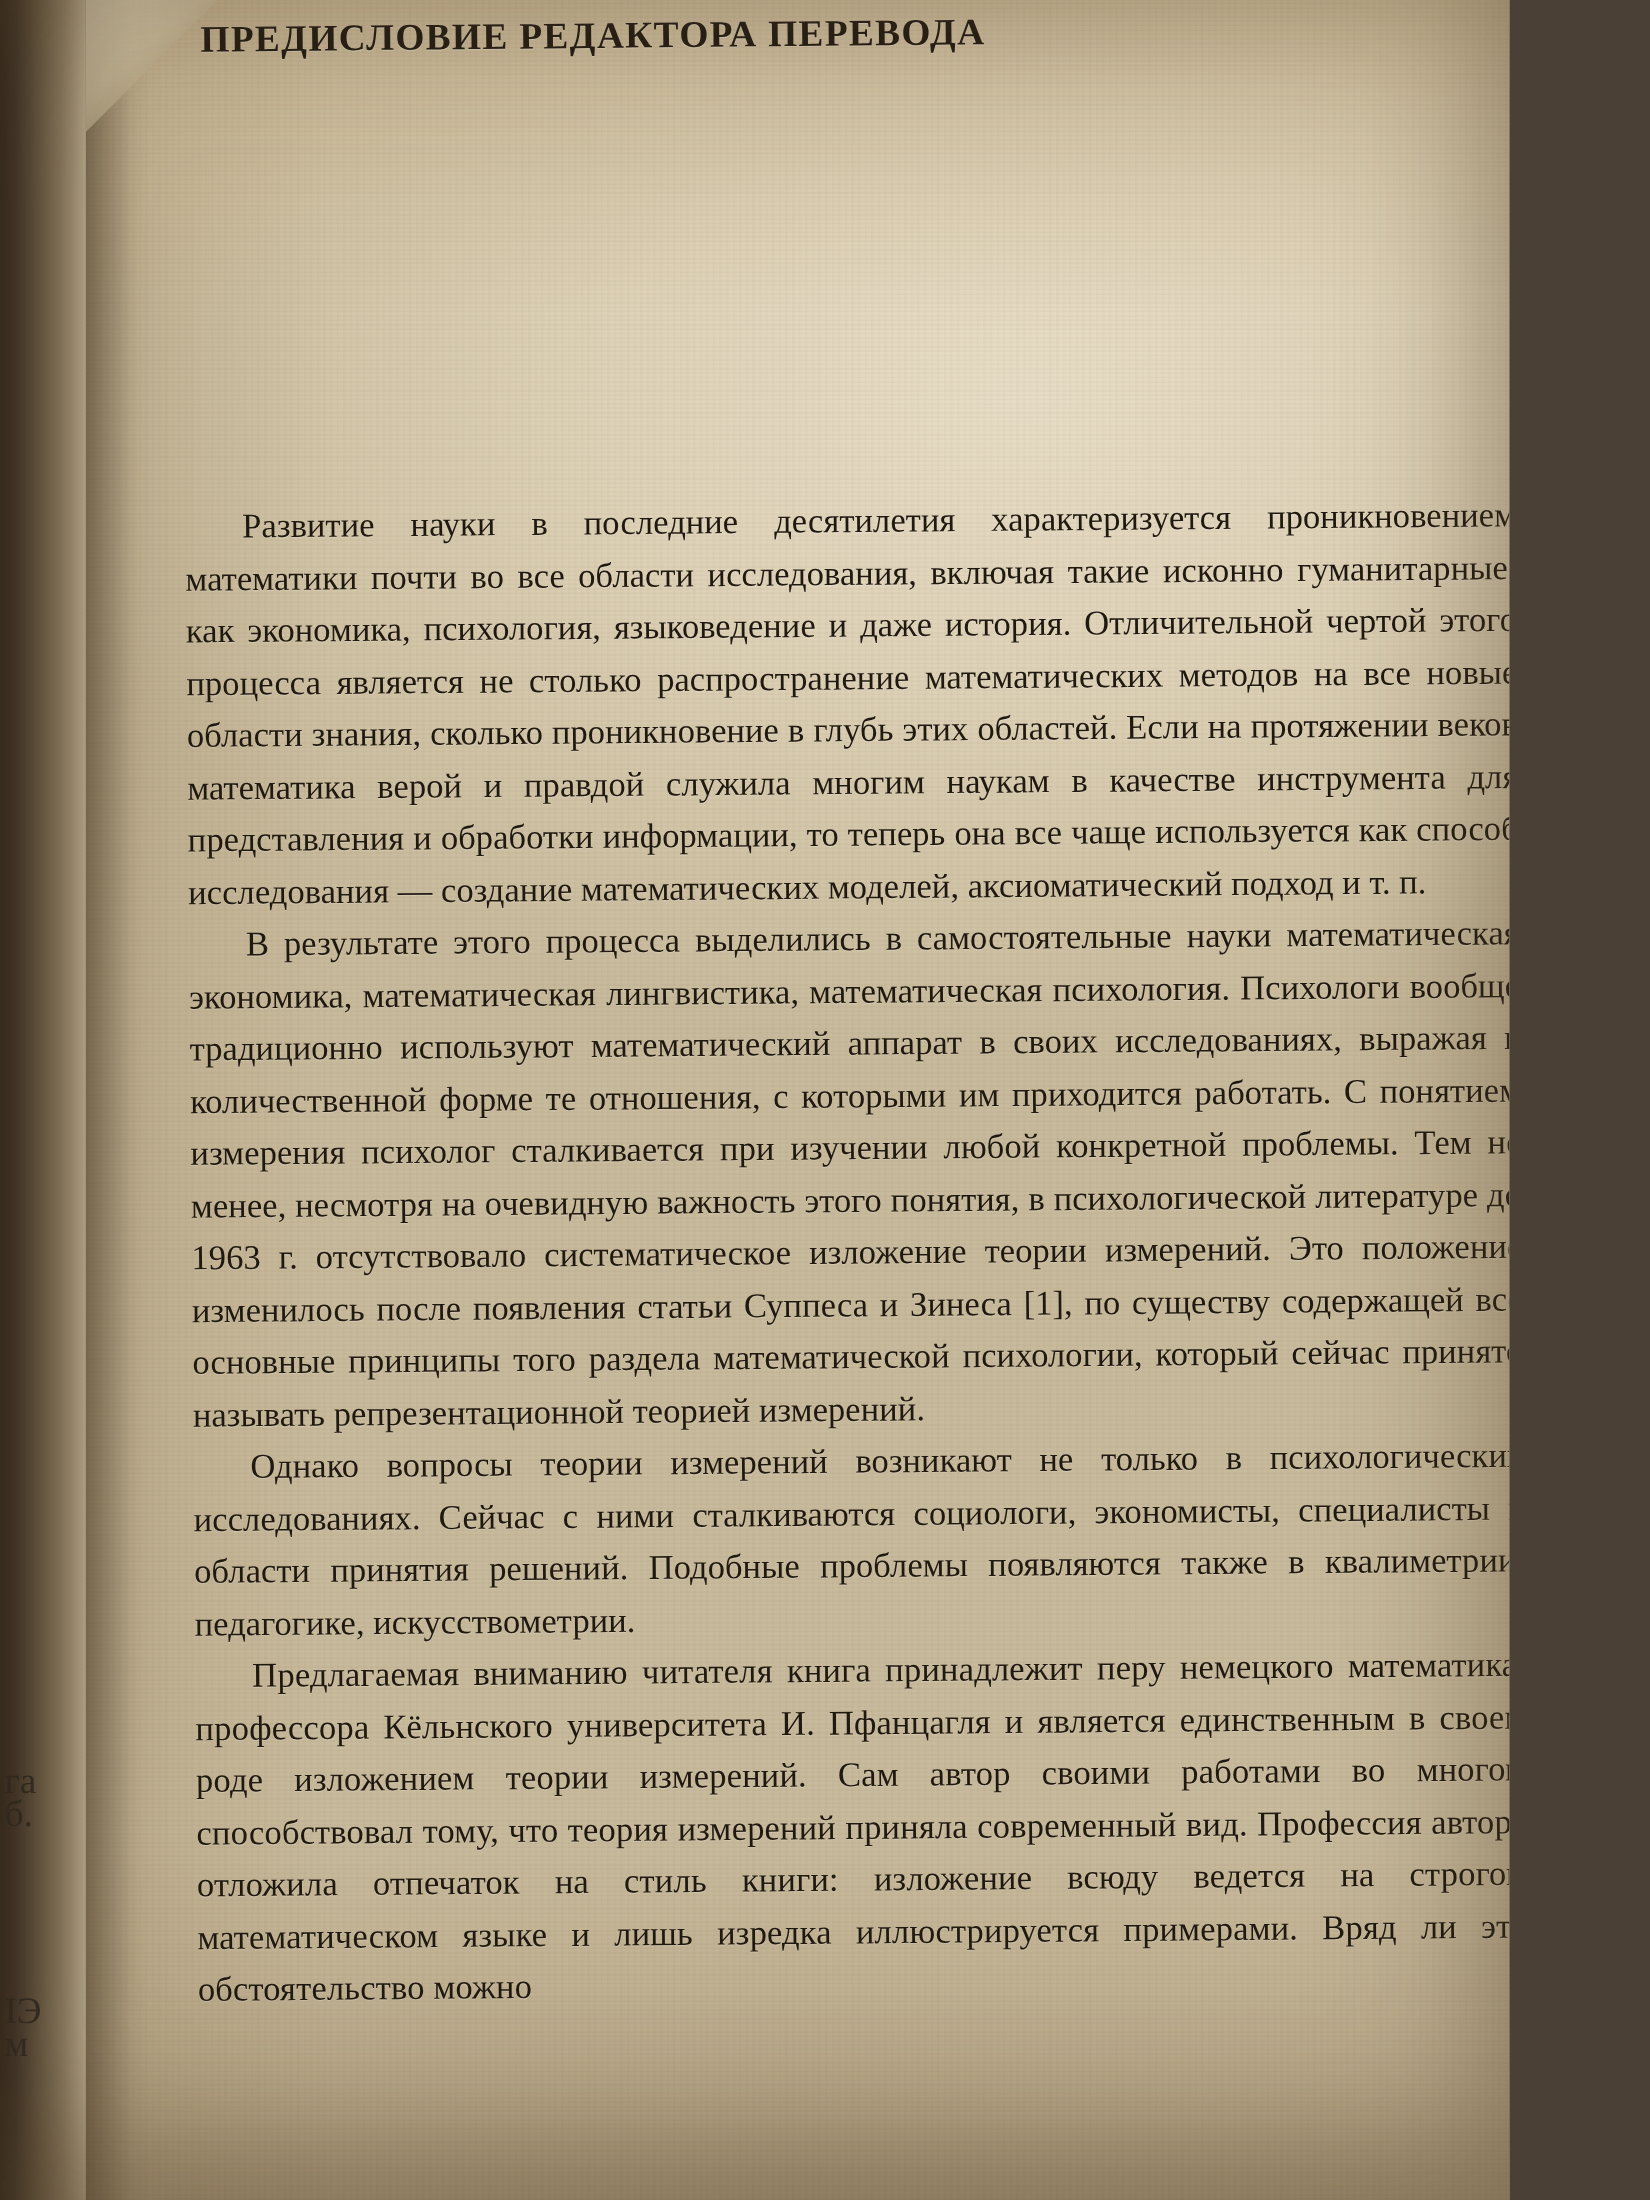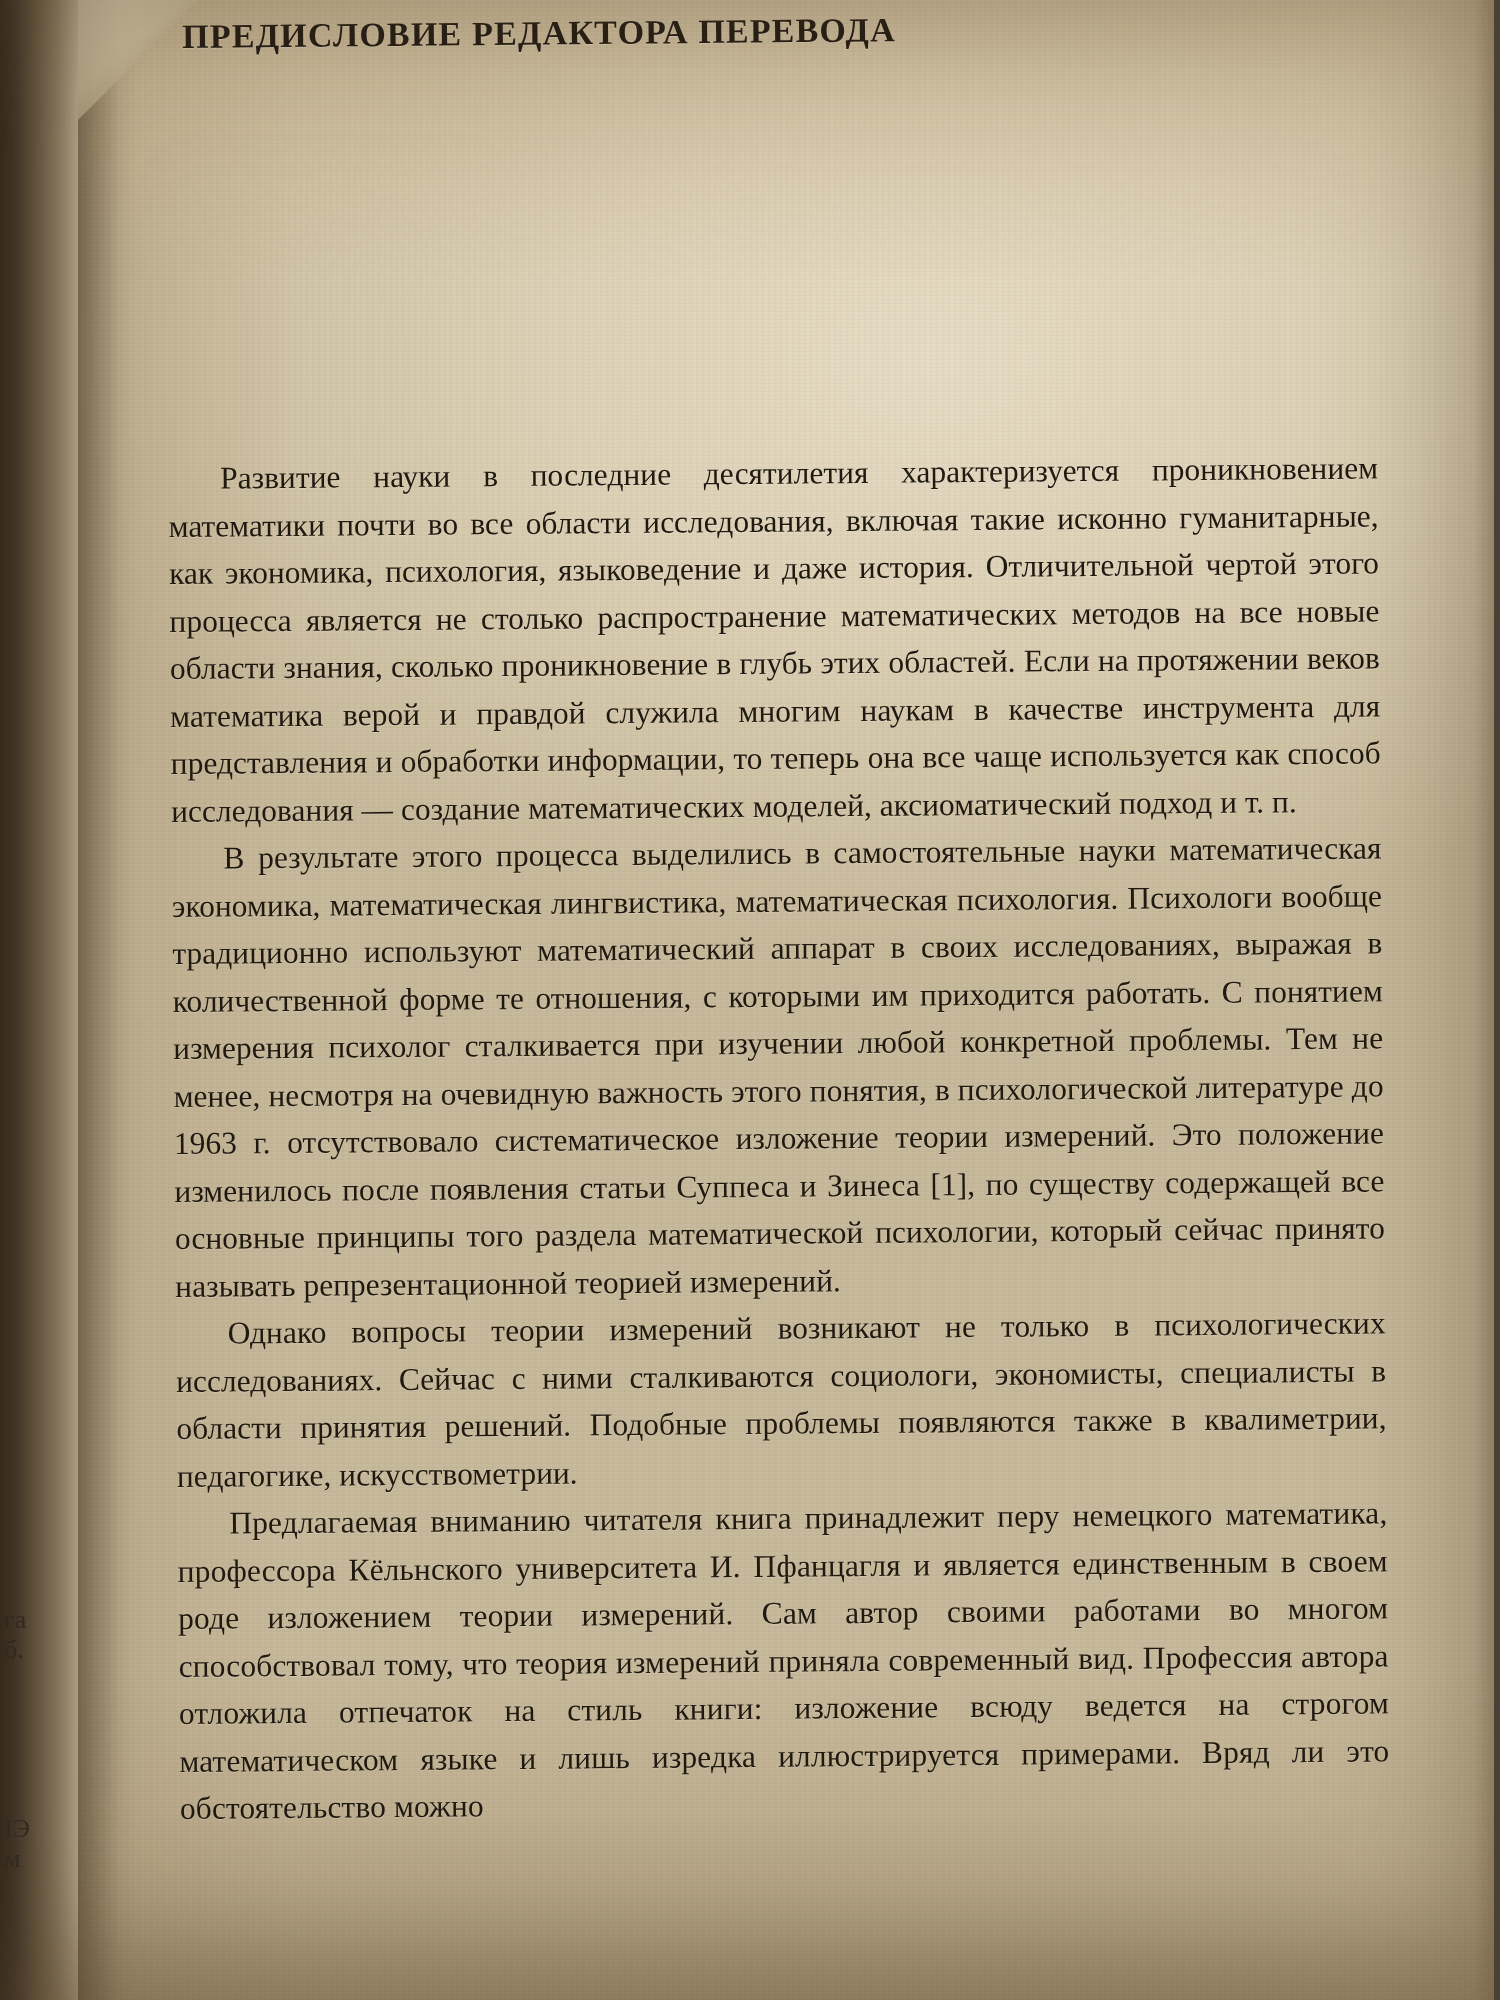--- a/index.html
+++ b/index.html
@@ -2,21 +2,21 @@
 <html lang="ru"><head>
 <meta charset="utf-8">
 <style>
   html, body {
     margin: 0;
     padding: 0;
     background: #4a4036;
   }
   .page {
     position: relative;
-    width: 1494px;
+    width: 1372px;
     height: 2000px;
     overflow: hidden;
     background: #cfc2a8;
     font-family: "Liberation Serif", serif;
   }
 
   
   .gutter {
     position: absolute;
     left: 0; top: 0;
@@ -114,21 +114,21 @@
   .body-text p + p { margin-top: 0px; }
 
   
   .body-text p:nth-child(4) { letter-spacing: 0.1px; }
 
   
   .margin-mark {
     position: absolute;
     left: 4px;
     color: #23201c;
-    font-size: 26px;
+    font-size: 34px;
     font-family: "Liberation Serif", serif;
     opacity: 0.85;
     line-height: 30px;
   }
   .mm1 { top: 1605px; }
   .mm2 { top: 1814px; }
 
   .vignette {
     position: absolute; inset: 0;
     box-shadow: inset 0 0 160px rgba(80,62,38,0.35), inset 0 -60px 120px rgba(90,70,45,0.30);

